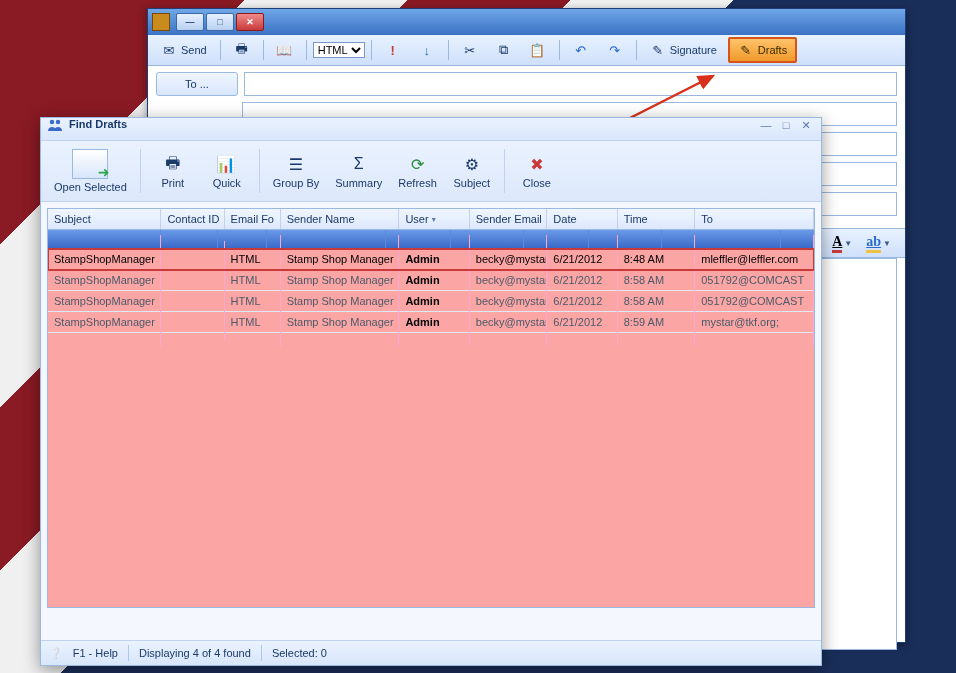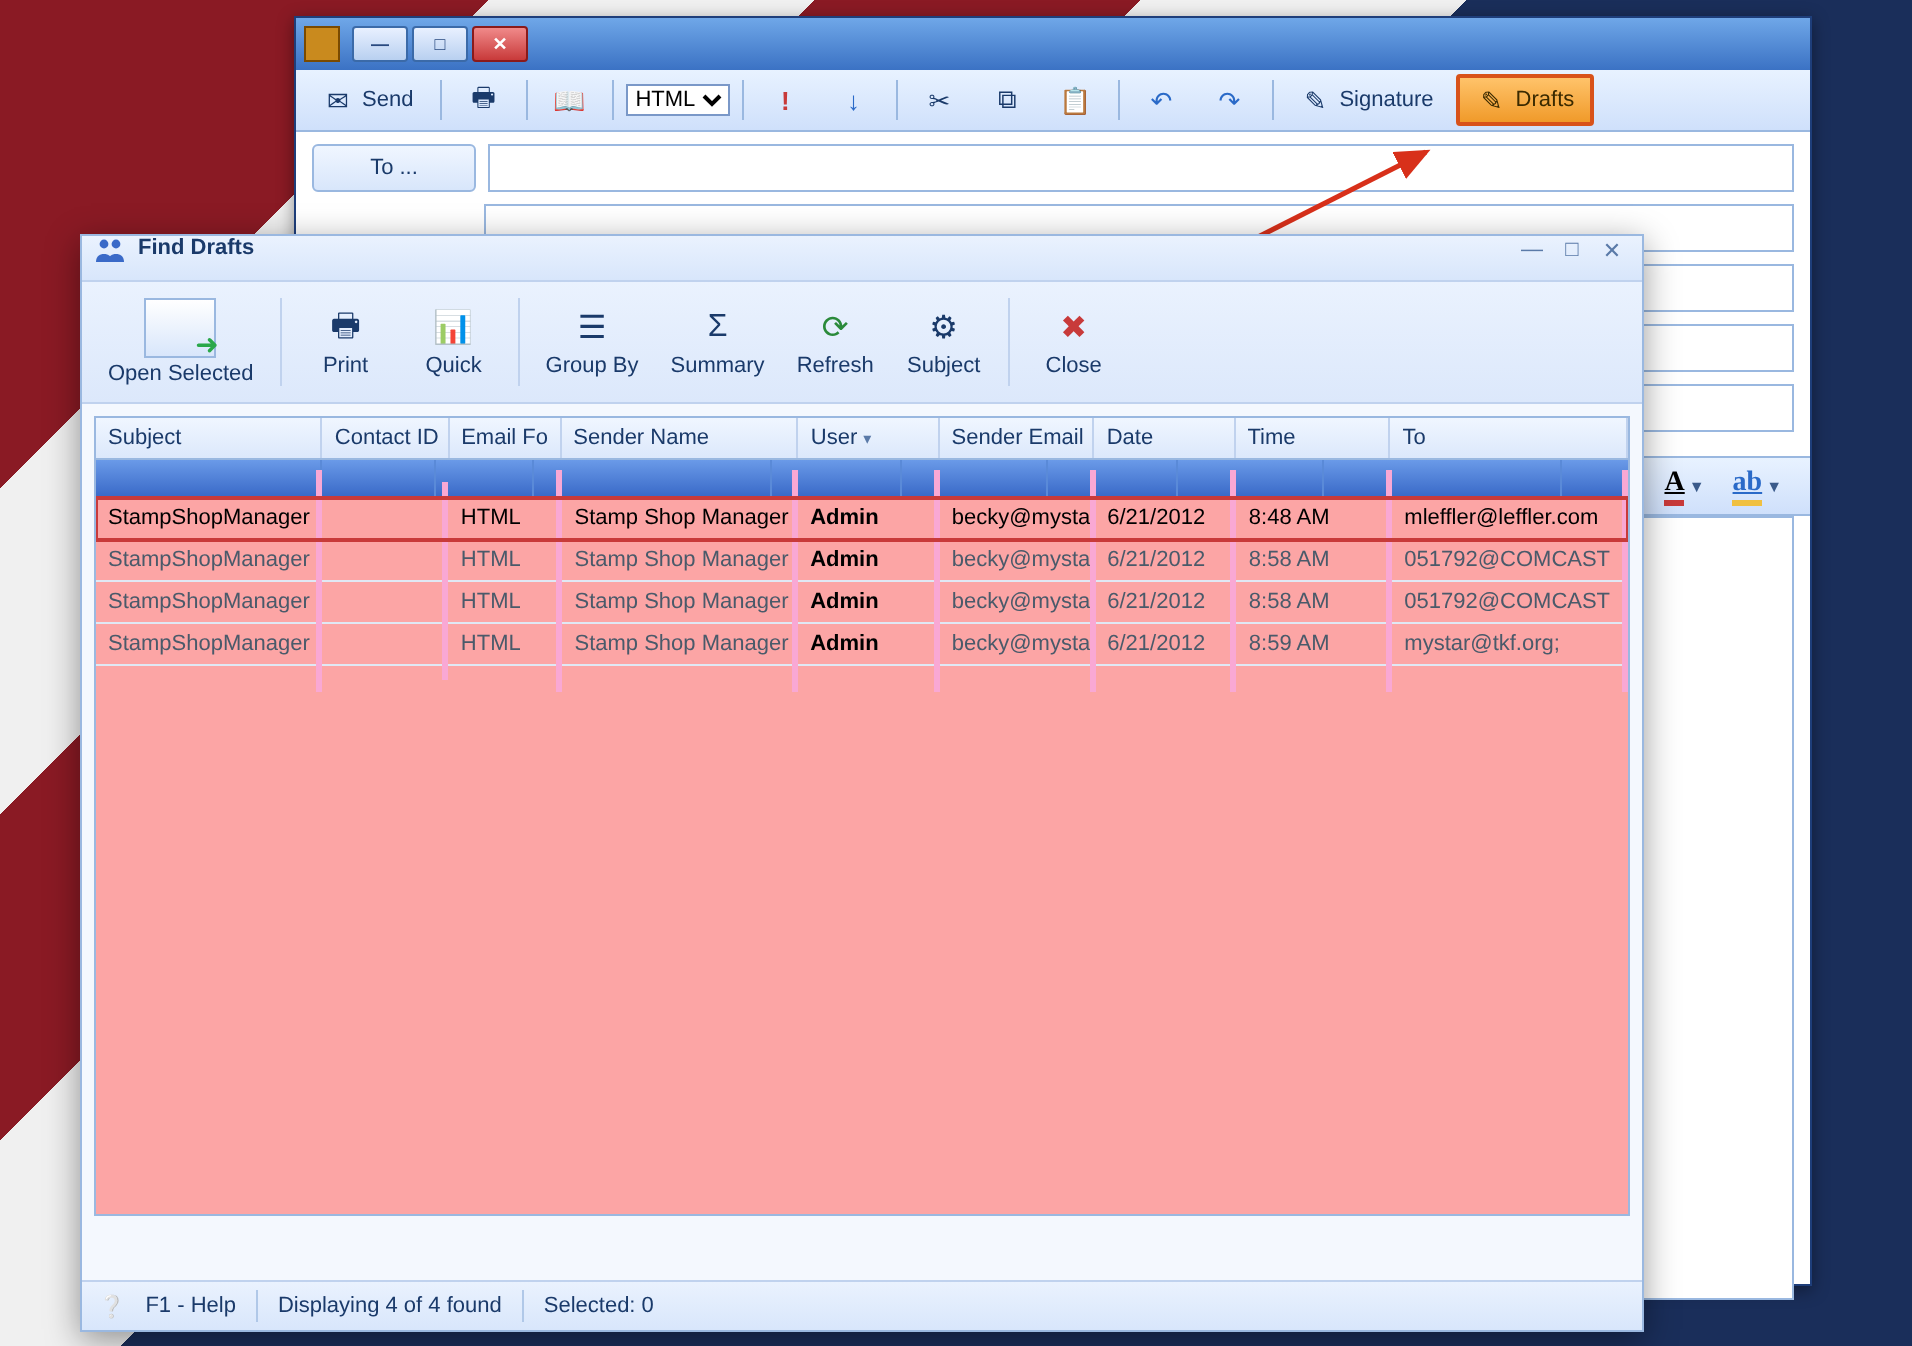--- a/index.html
+++ b/index.html
@@ -54,21 +54,21 @@
 .tab{padding:5px 10px;border:1px solid #9ab8e0;border-bottom:none;background:linear-gradient(#f8fbff,#e8f0fc);color:#1a3a6a;border-radius:3px 3px 0 0;position:relative}
 .tab.active{background:#fff;top:1px}
 
 .grid-wrap{margin:6px;border:1px solid #9ab8e0;background:#fca5a5;height:398px;overflow:hidden}
 .ghead{display:flex;background:linear-gradient(#f0f6ff,#dce8fb);border-bottom:1px solid #9ab8e0}
 .gh{padding:4px 6px;border-right:1px solid #c0d2ee;color:#1a3a6a;white-space:nowrap;overflow:hidden;display:flex;align-items:center;gap:3px}
 .gfilter{display:flex;background:linear-gradient(#6a9ae8,#3a6ac8);height:18px;border-bottom:1px solid #2a5aa8}
 .gf{border-right:1px solid #5a8ad8}
 .grow{display:flex;border-bottom:1px solid #e0e8f4;height:20px;align-items:center}
 .grow.sel{outline:2px solid #c83a3a;outline-offset:-1px;color:#000}
-.gc{padding:18px 6px;border-right:3px solid #f9a8d4;white-space:nowrap;overflow:hidden;color:#4a5a6a}
+.gc{padding:18px 6px;border-right:1px solid #f9a8d4;white-space:nowrap;overflow:hidden;color:#4a5a6a}
 .grow.sel .gc{color:#000}
 .grow .gc.bold{font-weight:bold;color:#000}
 
 .c0{width:112px}.c1{width:56px}.c2{width:48px}.c3{width:118px}.c4{width:64px}.c5{width:72px}.c6{width:64px}.c7{width:72px}.c8{width:118px}
 
 .status{position:absolute;left:0;right:0;bottom:0;height:24px;background:linear-gradient(#eaf2fe,#d8e6fb);border-top:1px solid #c0d2ee;display:flex;align-items:center;padding:0 8px;gap:10px;color:#1a3a6a}
 .status .ssep{width:1px;height:16px;background:#b0c8e8}
 .filter-icon{font-size:8px;color:#5a7aa8}
 </style>
 </head>

